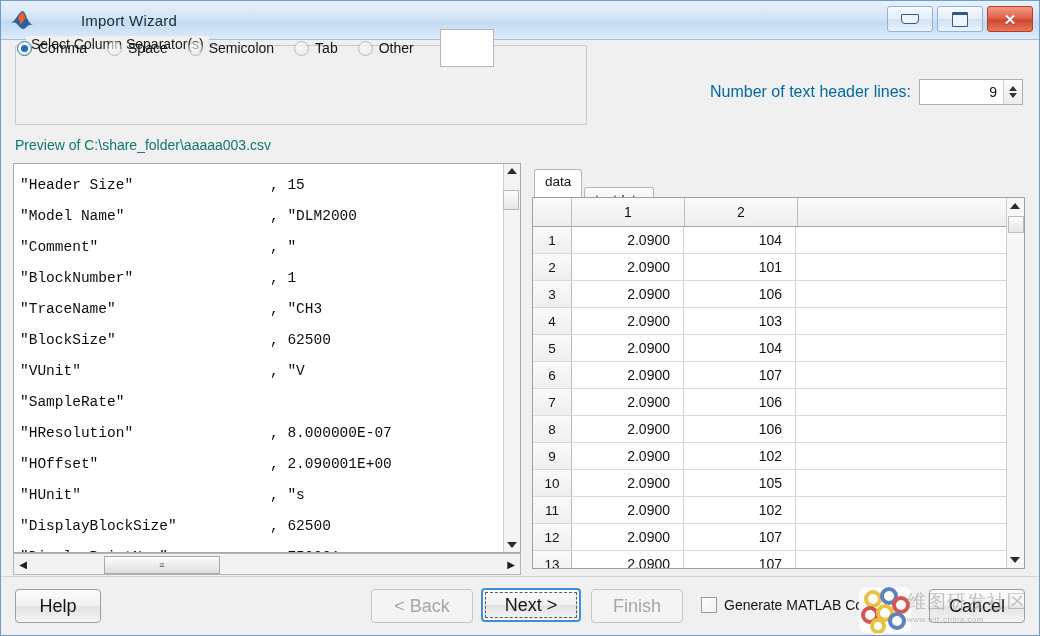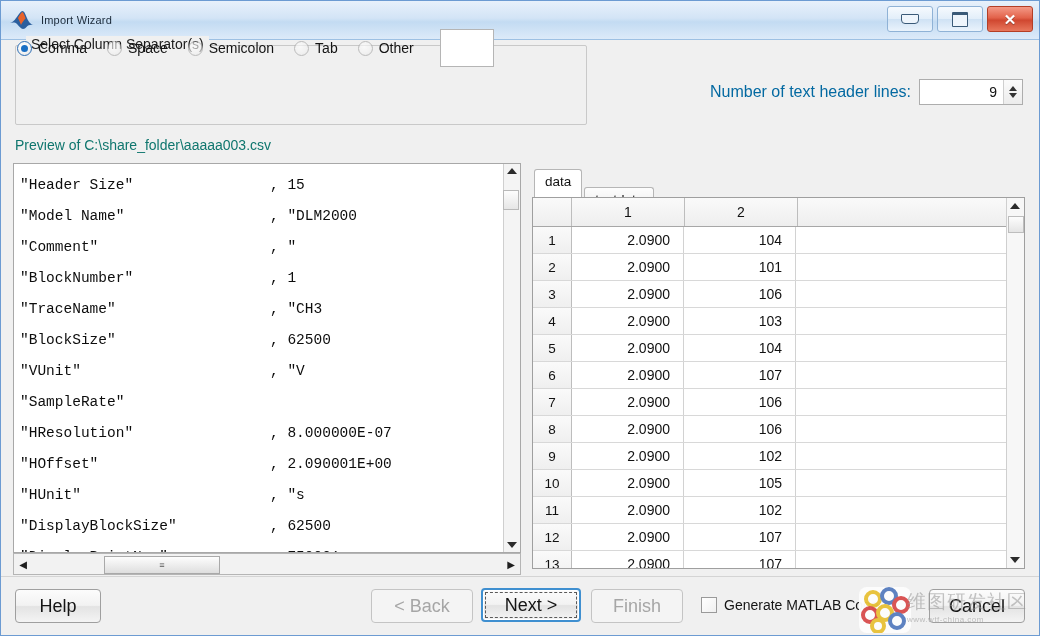--- a/index.html
+++ b/index.html
@@ -28,23 +28,24 @@
     display: flex;
     align-items: center;
   }
   .title-icon {
     width: 26px; height: 22px;
     margin-left: 8px; margin-right: 6px;
     position: relative;
     flex: 0 0 auto;
   }
   .title-text {
-    font-size: 11px;
+    font-size: 15px;
     color: #1b2a3a;
     letter-spacing: .2px;
+    margin-left: 40px;
   }
   .win-btns {
     position: absolute;
     right: 6px; top: 5px;
     display: flex;
     gap: 4px;
   }
   .win-btn {
     width: 44px; height: 24px;
     border: 1px solid #8fb2d6;

